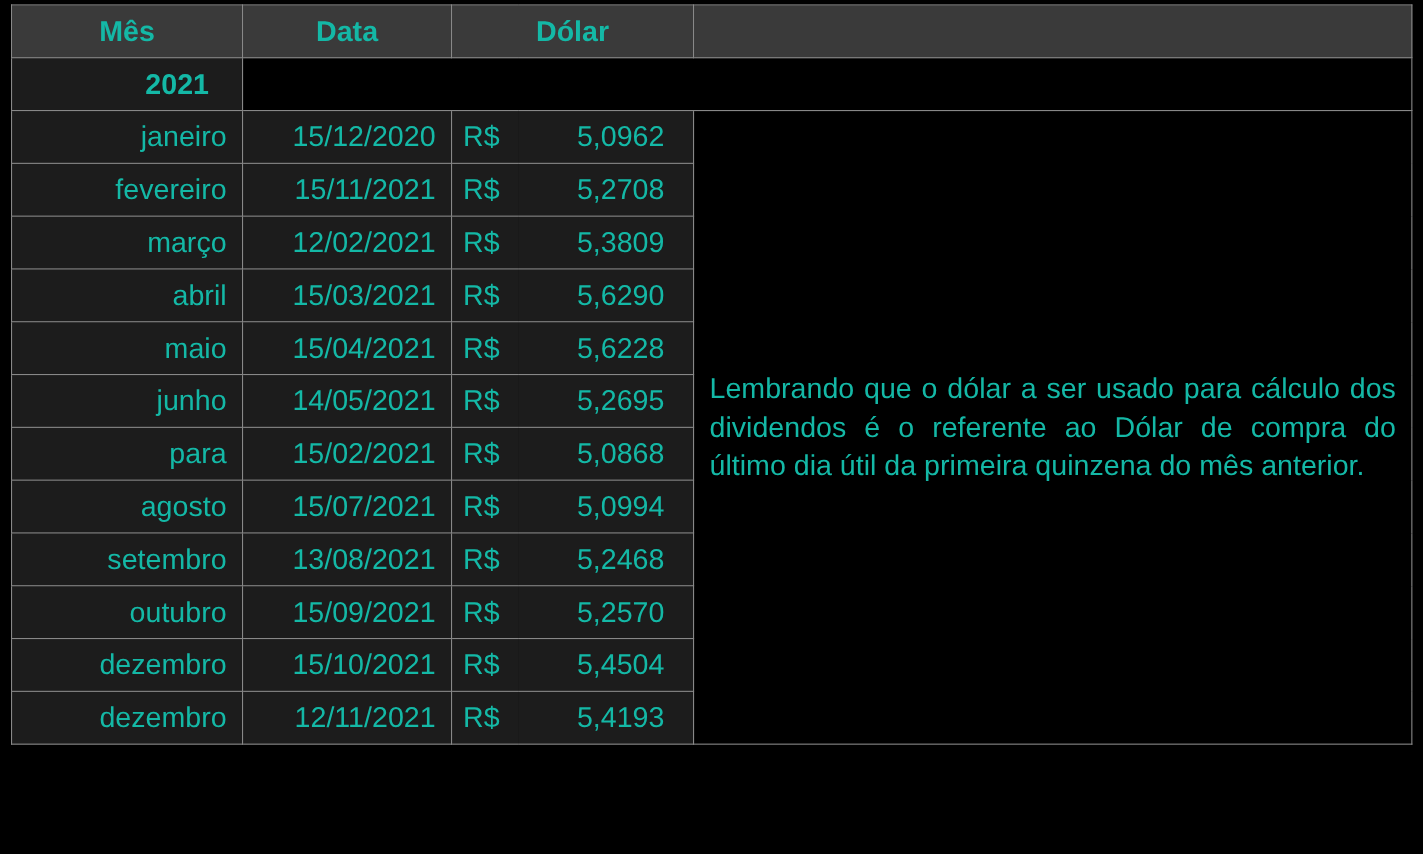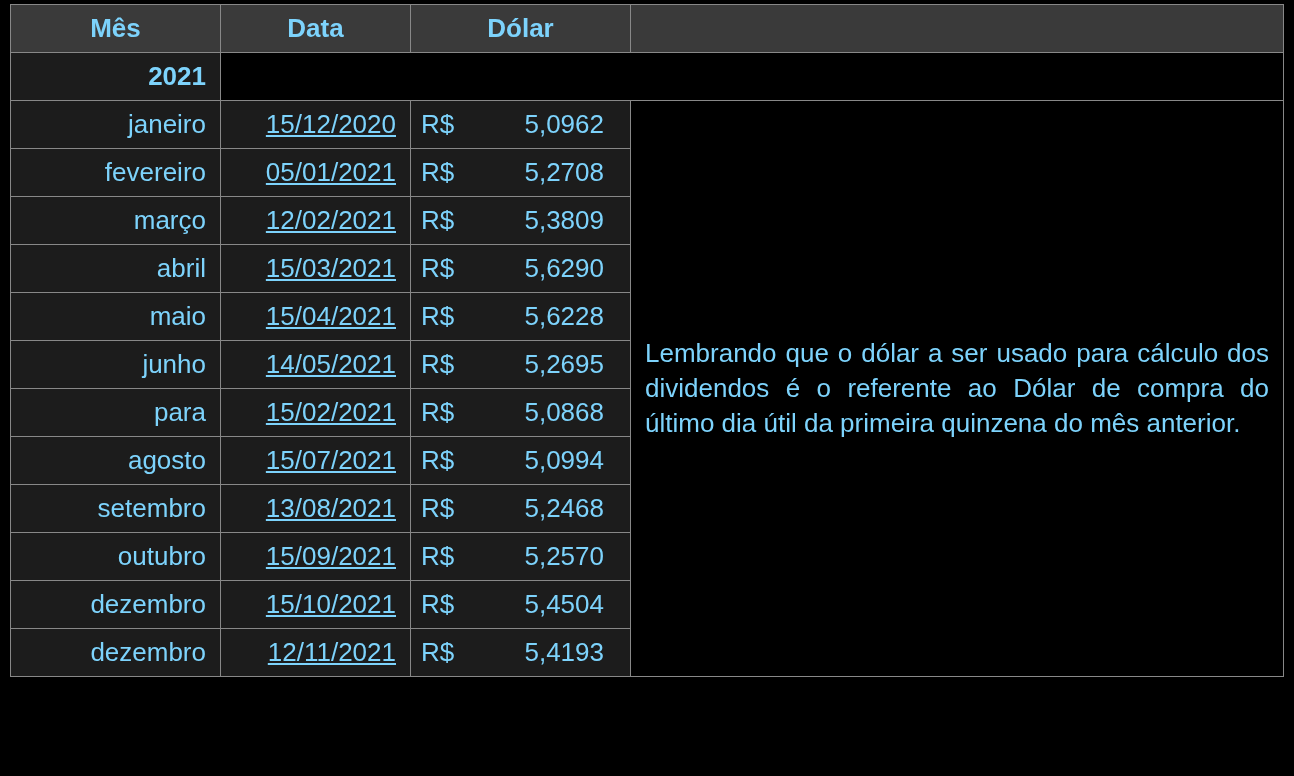--- a/index.html
+++ b/index.html
@@ -17,57 +17,56 @@
     .table-wrap {
       padding: 4px 10px;
     }
     table {
       border-collapse: collapse;
       width: 100%;
       table-layout: fixed;
     }
     th, td {
       border: 1px solid #888;
-      color: #7dd3fc;
+      color: #14b8a6;
       font-size: 26px;
       padding: 6px 10px;
       height: 48px;
       vertical-align: middle;
     }
     th {
       background: #3a3a3a;
       font-weight: 700;
       text-align: center;
     }
     col.c-month { width: 210px; }
     col.c-date  { width: 190px; }
     col.c-cur   { width: 60px;  }
     col.c-val   { width: 160px; }
     col.c-note  { width: auto;  }
 
     td.year-cell {
       background: #1c1c1c;
       font-weight: 700;
       text-align: right;
-      padding-right: 14px;
+      padding-right: 30px;
     }
     td.year-span {
       background: #000;
       border-left: 1px solid #888;
     }
     td.month-cell {
       background: #1c1c1c;
       text-align: right;
       padding-right: 14px;
     }
     td.date-cell {
       background: #1c1c1c;
       text-align: right;
       padding-right: 14px;
-      text-decoration: underline;
     }
     td.cur-cell {
       background: #1c1c1c;
       text-align: left;
       padding-left: 10px;
       border-right: none;
     }
     td.val-cell {
       background: #1c1c1c;
       text-align: right;
@@ -118,21 +117,21 @@
         </tr>
         <tr>
           <td class="month-cell">janeiro</td>
           <td class="date-cell">15/12/2020</td>
           <td class="cur-cell">R$</td>
           <td class="val-cell">5,0962</td>
           <td class="note-cell" rowspan="12">Lembrando que o dólar a ser usado para cálculo dos dividendos é o referente ao Dólar de compra do último dia útil da primeira quinzena do mês anterior.</td>
         </tr>
         <tr>
           <td class="month-cell">fevereiro</td>
-          <td class="date-cell">05/01/2021</td>
+          <td class="date-cell">15/11/2021</td>
           <td class="cur-cell">R$</td>
           <td class="val-cell">5,2708</td>
         </tr>
         <tr>
           <td class="month-cell">março</td>
           <td class="date-cell">12/02/2021</td>
           <td class="cur-cell">R$</td>
           <td class="val-cell">5,3809</td>
         </tr>
         <tr>

